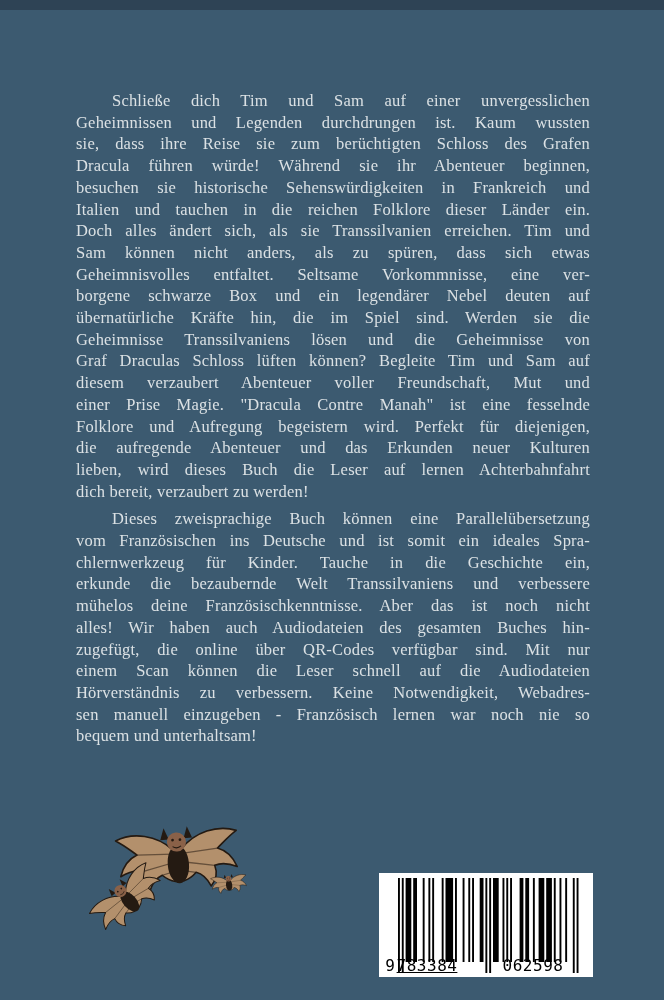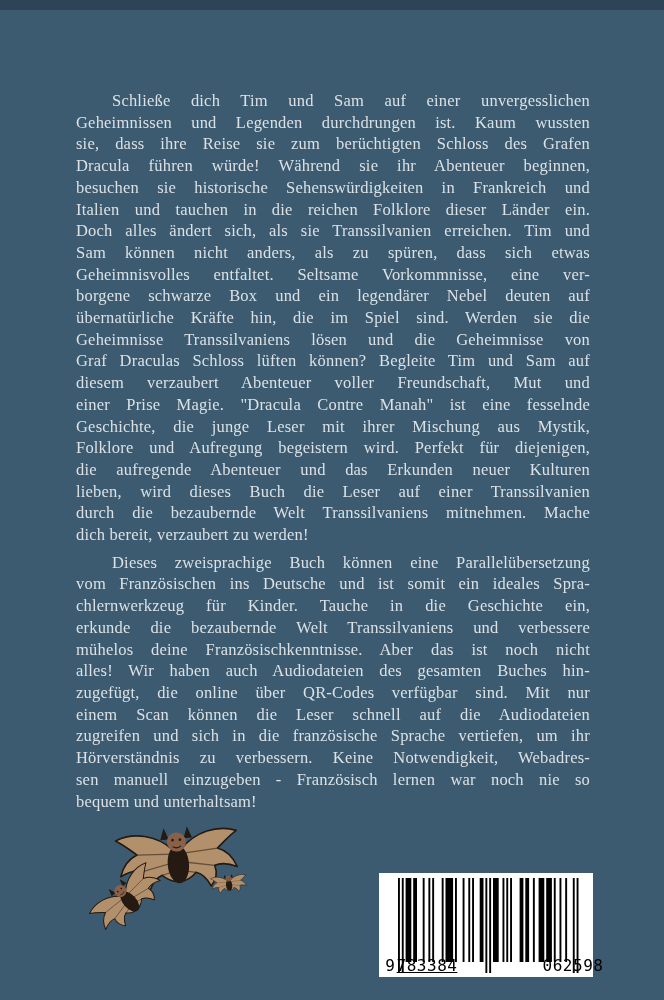--- a/index.html
+++ b/index.html
@@ -50,21 +50,21 @@
   .barcode-nums span{
     position:absolute;
     bottom:2px;
     font-family:"DejaVu Sans Mono", monospace;
     font-size:16px;
     color:var(--barcode-bar);
     text-align:center;
   }
   .bc-group-0{left:1px;width:20px;letter-spacing:0;}
   .bc-group-1{left:8px;width:80px;letter-spacing:0.5px;text-decoration:underline;}
-  .bc-group-2{left:114px;width:80px;letter-spacing:0.5px;padding-left:40px;}
+  .bc-group-2{left:114px;width:80px;letter-spacing:0.5px;}
   .defs-svg{position:absolute;width:0;height:0;overflow:hidden;}
 </style>
 </head>
 <body>
 
 <svg class="defs-svg" aria-hidden="true">
   <defs>
     <symbol id="bat" viewBox="0 0 120 64">
       <path d="M56,22 C42,7 20,2 3,9 C11,14 16,19 22,24 C14,27 8,34 5,43 C13,39 20,38 26,40 C24,47 26,54 31,59 C34,52 38,47 44,45 C48,49 52,51 56,52 Z" fill="var(--bat-membrane)" stroke="var(--bat-dark)" stroke-width="1.5" stroke-linejoin="round"></path>
       <path d="M64,22 C78,7 100,2 117,9 C109,14 104,19 98,24 C106,27 112,34 115,43 C107,39 100,38 94,40 C96,47 94,54 89,59 C86,52 82,47 76,45 C72,49 68,51 64,52 Z" fill="var(--bat-membrane)" stroke="var(--bat-dark)" stroke-width="1.5" stroke-linejoin="round"></path>
@@ -92,37 +92,34 @@
         <div class="line">Italien und tauchen in die reichen Folklore dieser Länder ein.</div>
         <div class="line">Doch alles ändert sich, als sie Transsilvanien erreichen. Tim und</div>
         <div class="line">Sam können nicht anders, als zu spüren, dass sich etwas</div>
         <div class="line">Geheimnisvolles entfaltet. Seltsame Vorkommnisse, eine ver-</div>
         <div class="line">borgene schwarze Box und ein legendärer Nebel deuten auf</div>
         <div class="line">übernatürliche Kräfte hin, die im Spiel sind. Werden sie die</div>
         <div class="line">Geheimnisse Transsilvaniens lösen und die Geheimnisse von</div>
         <div class="line">Graf Draculas Schloss lüften können? Begleite Tim und Sam auf</div>
         <div class="line">diesem verzaubert Abenteuer voller Freundschaft, Mut und</div>
         <div class="line">einer Prise Magie. "Dracula Contre Manah" ist eine fesselnde</div>
-        <div class="line">Geschichte, die junge Leser mit ihrer Mischung aus Mystik,</div>
         <div class="line">Folklore und Aufregung begeistern wird. Perfekt für diejenigen,</div>
         <div class="line">die aufregende Abenteuer und das Erkunden neuer Kulturen</div>
-        <div class="line">lieben, wird dieses Buch die Leser auf einer Transsilvanien</div>
-        <div class="line">durch die bezaubernde Welt Transsilvaniens mitnehmen. Mache</div>
+        <div class="line">lieben, wird dieses Buch die Leser auf lernen Achterbahnfahrt</div>
         <div class="line last">dich bereit, verzaubert zu werden!</div>
       </div>
       <div class="para">
         <div class="line indent">Dieses zweisprachige Buch können eine Parallelübersetzung</div>
         <div class="line">vom Französischen ins Deutsche und ist somit ein ideales Spra-</div>
         <div class="line">chlernwerkzeug für Kinder. Tauche in die Geschichte ein,</div>
         <div class="line">erkunde die bezaubernde Welt Transsilvaniens und verbessere</div>
         <div class="line">mühelos deine Französischkenntnisse. Aber das ist noch nicht</div>
         <div class="line">alles! Wir haben auch Audiodateien des gesamten Buches hin-</div>
         <div class="line">zugefügt, die online über QR-Codes verfügbar sind. Mit nur</div>
         <div class="line">einem Scan können die Leser schnell auf die Audiodateien</div>
-        <div class="line">zugreifen und sich in die französische Sprache vertiefen, um ihr</div>
         <div class="line">Hörverständnis zu verbessern. Keine Notwendigkeit, Webadres-</div>
         <div class="line">sen manuell einzugeben - Französisch lernen war noch nie so</div>
         <div class="line last">bequem und unterhaltsam!</div>
       </div>
     </div>
 
   <div>
     <svg class="bat bat-large" viewBox="0 0 120 64">
         <use href="#bat"></use>
       </svg>

